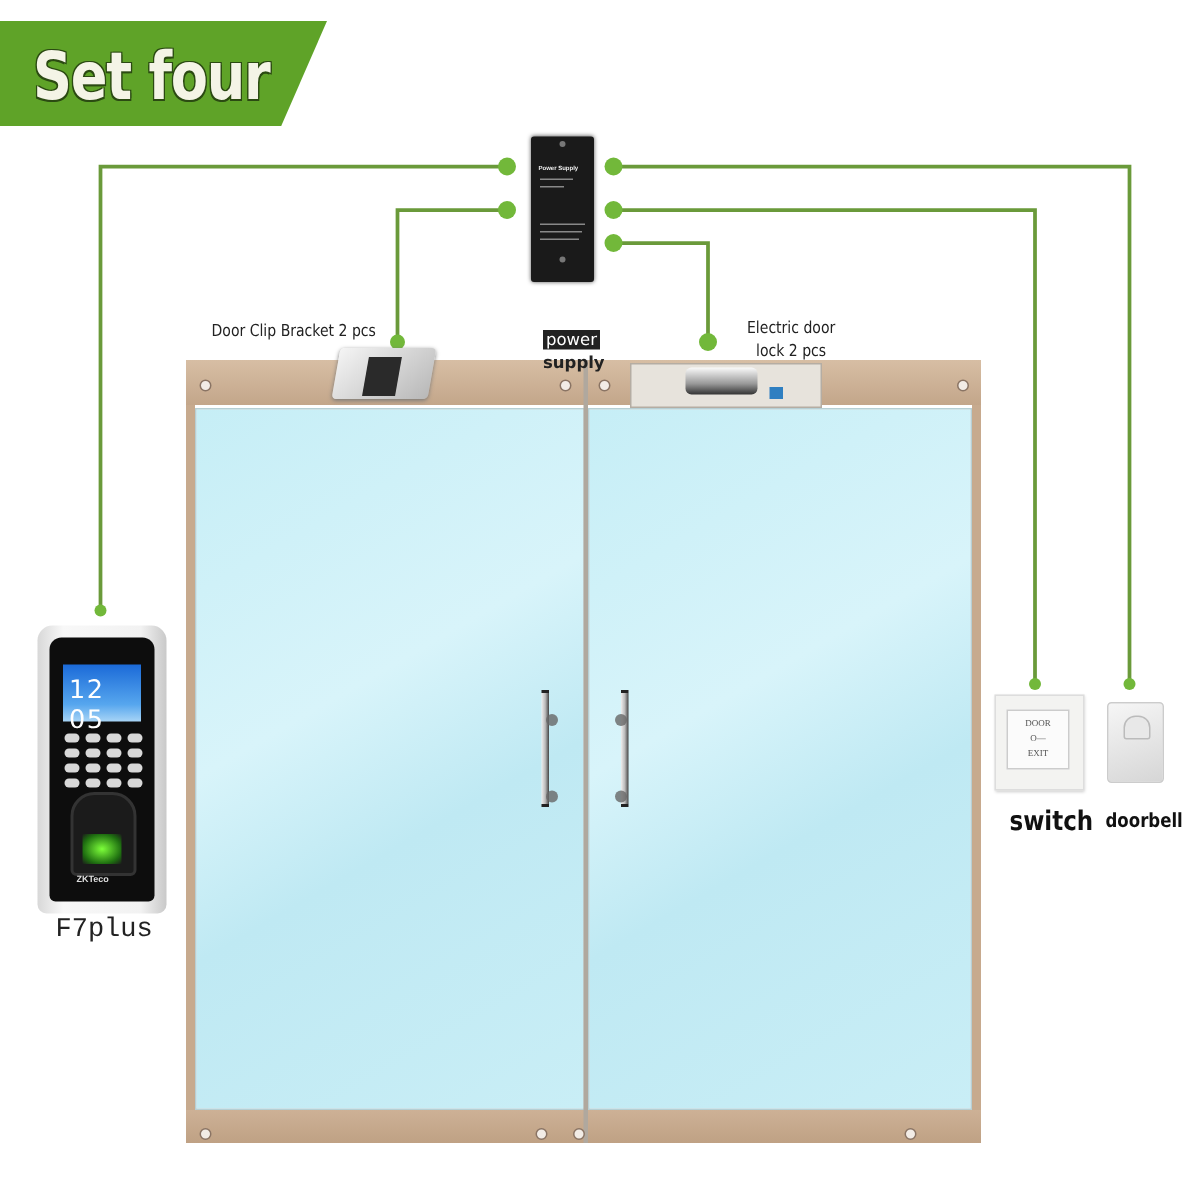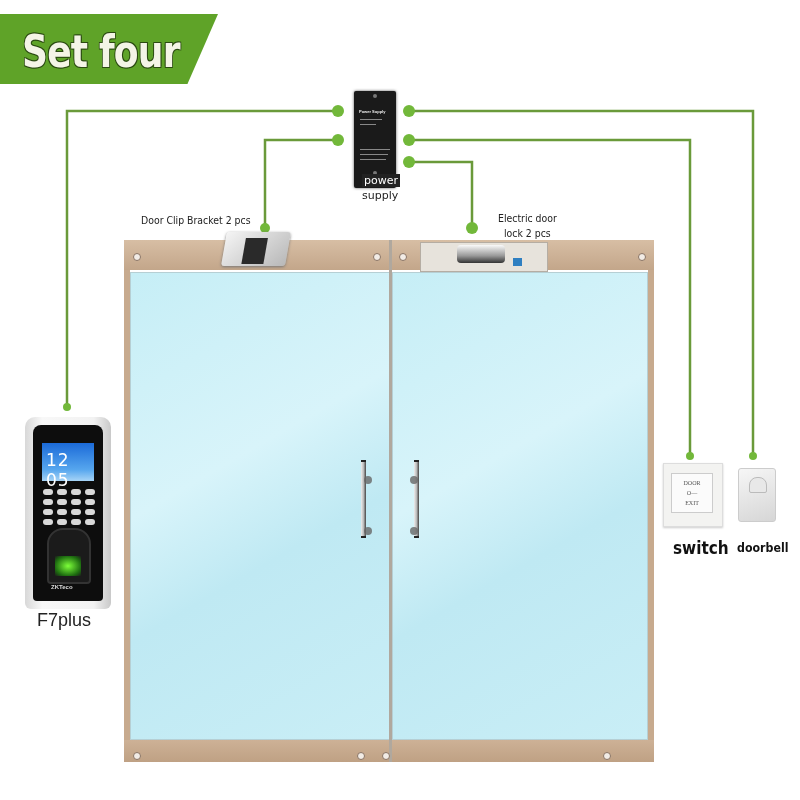--- a/index.html
+++ b/index.html
@@ -8,23 +8,23 @@
   
   .banner{left:0;top:14px;width:218px;height:70px;background:#5fa328;clip-path:polygon(0 0,100% 0,86% 100%,0 100%);}
   .banner-text{left:22px;top:26px;font-family:"DejaVu Sans",sans-serif;font-weight:bold;font-size:44px;color:#f4f4e6;letter-spacing:-1px;transform:scaleX(0.82);transform-origin:left top;text-shadow:-1px -1px 0 #2b4a12,1px -1px 0 #2b4a12,-1px 1px 0 #2b4a12,1px 1px 0 #2b4a12;}
   
   svg.wires{position:absolute;left:0;top:0;}
   
   .psu{left:354px;top:91px;width:42px;height:97px;background:#1a1a1a;border-radius:2px;box-shadow:0 0 3px #555;}
   .psu-title{left:5px;top:18px;font-size:4px;color:#eee;font-weight:bold;}
   .psu-line{height:1px;background:#888;position:absolute;}
   .psu-dot{width:4px;height:4px;border-radius:50%;background:#777;position:absolute;left:19px;}
-  .lbl{font-family:"DejaVu Sans",sans-serif;color:#222;white-space:nowrap;}
+  .lbl{font-family:"DejaVu Sans",sans-serif;color:#222;white-space:nowrap;margin-top:46px;}
   .psu-label1{left:362px;top:174px;font-size:11px;color:#fff;background:#222;padding:0 2px;}
-  .psu-label2{left:362px;top:189px;font-size:11px;color:#222;}
+  .psu-label2{left:362px;top:189px;font-size:11px;color:#222;font-weight:bold;}
   .frame-top{left:124px;top:240px;width:530px;height:30px;background:linear-gradient(180deg,#d7bea4,#c3a68a);}
   .frame-bot{left:124px;top:740px;width:530px;height:22px;background:linear-gradient(180deg,#cdb196,#bfa184);}
   .frame-side{width:6px;height:470px;top:270px;background:#c7aa8e;}
   .glass{top:272px;height:466px;background:linear-gradient(150deg,#c6eef6 0%,#d8f4fa 40%,#bfe9f3 60%,#c9eef6 100%);border:1px solid #b6cfd4;}
   .screw{width:6px;height:6px;border-radius:50%;border:1.5px solid #8a7464;background:#f2ece6;}
   .seam{left:389px;top:240px;width:3px;height:522px;background:#b0a89e;}
   .handle{width:5px;height:74px;background:linear-gradient(90deg,#eee,#bbb 50%,#444);border-top:2px solid #222;border-bottom:2px solid #222;}
   .handle-knob{width:8px;height:8px;border-radius:50%;background:#666;opacity:.8;}
   
   .bracket{left:224px;top:232px;width:64px;height:34px;background:linear-gradient(135deg,#f4f4f4,#b8b8b8);border-radius:3px;transform:skewX(-10deg);box-shadow:0 1px 3px #777;}
@@ -34,21 +34,21 @@
   .lock-blue{position:absolute;left:92px;top:15px;width:9px;height:8px;background:#2f7fc1;}
   
   .reader{left:25px;top:417px;width:86px;height:192px;border-radius:10px 10px 6px 6px;background:linear-gradient(90deg,#d8d8d8,#f8f8f8 20%,#f2f2f2 80%,#c9c9c9);}
   .reader-face{position:absolute;left:8px;top:8px;width:70px;height:176px;background:#0d0d0d;border-radius:8px 8px 4px 4px;}
   .reader-screen{position:absolute;left:9px;top:18px;width:52px;height:38px;background:linear-gradient(180deg,#1b6ad8,#56a6ee 70%,#a7d4f6);}
   .reader-time{position:absolute;left:4px;top:7px;font-size:17px;color:#fff;font-family:"DejaVu Sans",sans-serif;letter-spacing:1px;}
   .key{position:absolute;width:10px;height:6px;border-radius:3px;background:#d8d8d8;}
   .finger{position:absolute;left:14px;top:103px;width:40px;height:52px;border-radius:16px 16px 4px 4px;background:#1b1b1b;border:2px solid #333;}
   .finger-glow{position:absolute;left:6px;top:26px;width:26px;height:20px;background:radial-gradient(#7dff3a,#1e6e10 70%,transparent);}
   .brand{position:absolute;left:18px;top:159px;font-size:6px;color:#ddd;font-weight:bold;}
-  .reader-label{left:37px;top:610px;font-size:18px;color:#222;font-family:Liberation Sans, sans-serif;}
+  .reader-label{left:37px;top:610px;font-size:18px;color:#222;font-family:Liberation Mono, monospace;}
   
   .switch{left:663px;top:463px;width:58px;height:62px;background:#f3f3f1;border:1px solid #ddd;box-shadow:0 1px 2px #ccc;}
   .switch-inner{position:absolute;left:7px;top:9px;width:42px;height:40px;border:1px solid #ccc;background:#fbfbfb;font-family:"Liberation Serif",serif;font-size:6px;color:#555;text-align:center;line-height:10px;padding-top:4px;box-sizing:border-box;}
   .bell{left:738px;top:468px;width:36px;height:52px;background:linear-gradient(160deg,#f6f6f6,#d6d6d6);border:1px solid #ccc;border-radius:3px;}
   .bell-dome{position:absolute;left:10px;top:8px;width:16px;height:14px;border-radius:8px 8px 2px 2px;background:#e8e8e8;border:1px solid #bbb;}
   .switch-label{left:673px;top:537px;font-size:18px;color:#111;font-family:"DejaVu Sans",sans-serif;font-weight:bold;transform:scaleX(0.85);transform-origin:left top;}
   .bell-label{left:737px;top:540px;font-size:13px;color:#111;font-family:"DejaVu Sans",sans-serif;font-weight:bold;transform:scaleX(0.85);transform-origin:left top;}
   .small-label{font-size:11px;font-family:"DejaVu Sans",sans-serif;color:#222;transform:scaleX(0.85);transform-origin:left top;}
 </style>
 </head>

